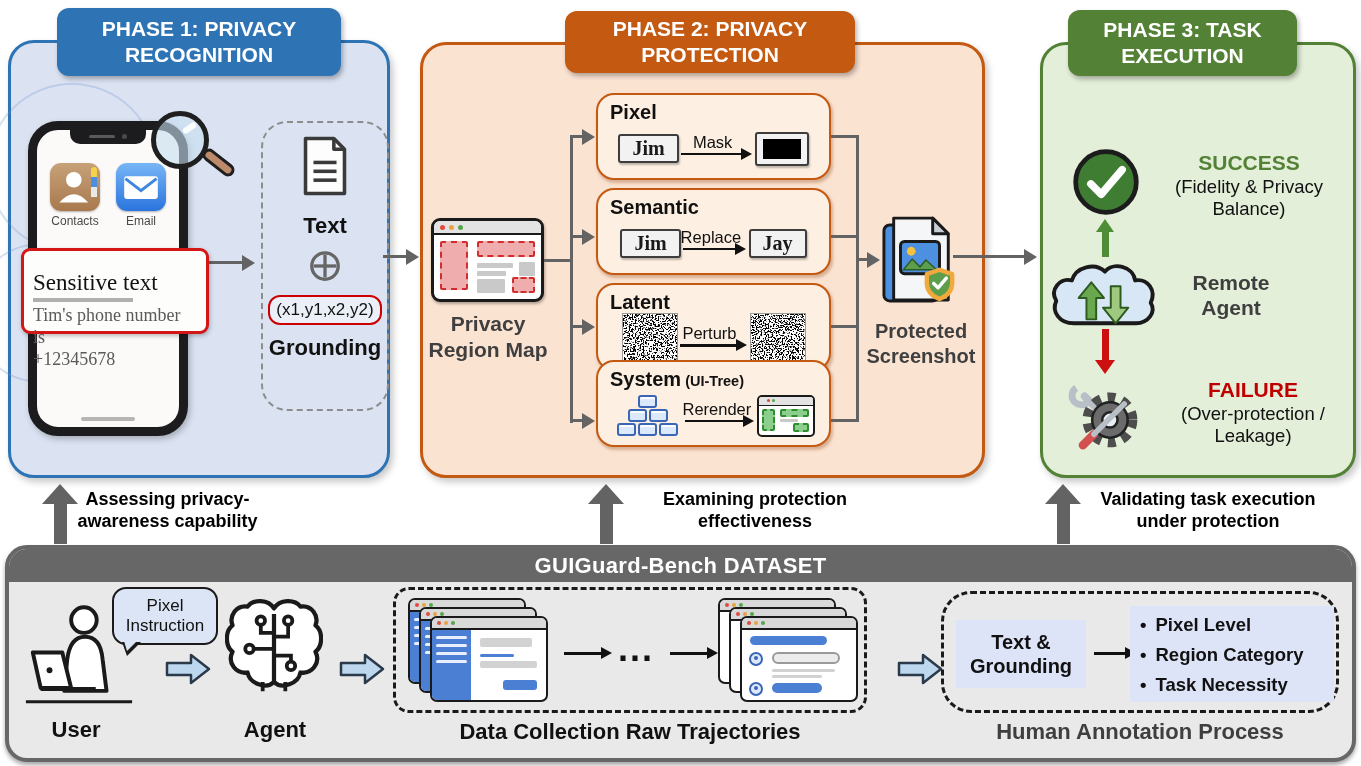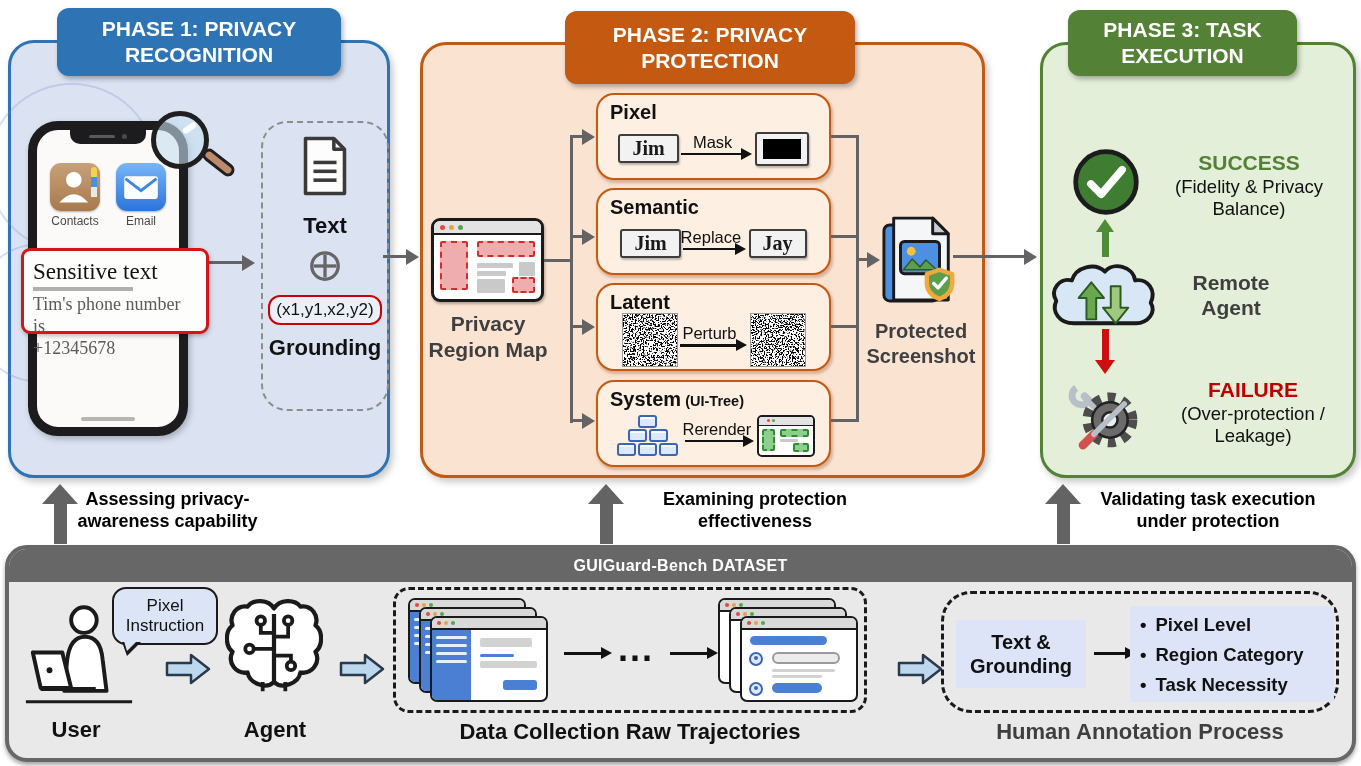--- a/index.html
+++ b/index.html
@@ -8,21 +8,21 @@
 
   
   .panel { position:absolute; border-radius:26px; box-shadow:3px 4px 7px rgba(0,0,0,.22); }
   .panel1 { left:8px; top:40px; width:382px; height:438px; background:#dbe3f3; border:3px solid #2e74b5; }
   .panel2 { left:420px; top:42px; width:565px; height:436px; background:#fbe3d2; border:3px solid #c45911; }
   .panel3 { left:1040px; top:42px; width:316px; height:436px; background:#e3efd9; border:3px solid #538135; }
   .phead { position:absolute; color:#fff; font-weight:bold; font-size:21px; line-height:1.22; text-align:center;
            display:flex; align-items:center; justify-content:center; border-radius:12px; z-index:6; padding:4px 10px;
            box-shadow:2px 3px 5px rgba(0,0,0,.3); }
   .phead1 { left:57px; top:8px; width:284px; height:68px; background:#2e74b5; }
-  .phead2 { left:565px; top:11px; width:290px; height:73px; background:#c45911; }
+  .phead2 { left:565px; top:11px; width:290px; height:62px; background:#c45911; }
   .phead3 { left:1068px; top:10px; width:229px; height:66px; background:#538135; }
 
   
   .hline { position:absolute; height:3px; background:#636363; }
   .hline::after { content:""; position:absolute; right:-12px; top:50%; transform:translateY(-50%);
     border-left:13px solid #636363; border-top:8px solid transparent; border-bottom:8px solid transparent; }
   .gline { position:absolute; background:#636363; }
   .kline { position:absolute; height:2.5px; background:#111; }
   .kline::after { content:""; position:absolute; right:-10px; top:50%; transform:translateY(-50%);
     border-left:11px solid #111; border-top:6.5px solid transparent; border-bottom:6.5px solid transparent; }
@@ -46,21 +46,21 @@
   .ic-contacts .stripes i { display:block; height:10px; }
   .ic-email { left:79px; top:33px; background:linear-gradient(#77b6f5,#2a74dd); }
   .applabel { position:absolute; top:84px; width:60px; text-align:center; font-size:12px; color:#4a4a4a; }
   .lens { position:absolute; left:140px; top:68px; width:58px; height:58px; border:5px solid #1f1f1f; border-radius:50%;
           background:rgba(198,221,240,.6); z-index:3; }
   .lens::after { content:""; position:absolute; right:7px; top:9px; width:15px; height:6px; background:rgba(255,255,255,.9);
           border-radius:3px; transform:rotate(-35deg); }
   .lens-handle { position:absolute; left:189px; top:113px; width:37px; height:13px; background:#bd8a6b; border:3px solid #1f1f1f;
           border-radius:7px; transform:rotate(38deg); z-index:2; }
   .sensbox { position:absolute; left:10px; top:205px; width:188px; height:86px; background:#fdfdfc; border:3.5px solid #d41616;
-          border-radius:9px; padding:8px 9px; z-index:4; box-shadow:1px 2px 4px rgba(0,0,0,.25);
+          border-radius:9px; padding:19px 9px; z-index:4; box-shadow:1px 2px 4px rgba(0,0,0,.25);
           font-family:"Liberation Serif",serif; }
   .sensbox .t { font-size:23px; color:#111; line-height:1.12; }
   .sensbox .dv { width:100px; height:4px; background:#b0b0b0; margin:2px 0 3px; }
   .sensbox .b { font-size:18px; color:#5a5a5a; line-height:1.22; }
   .dashcol { position:absolute; left:250px; top:78px; width:128px; height:290px; border:2.5px dashed #8c8c8c; border-radius:26px;
           display:flex; flex-direction:column; align-items:center; padding-top:12px; gap:0; }
   .doc-ic { margin-bottom:16px; }
   .tlabel { font-weight:bold; font-size:22px; color:#111; }
   .oplus { margin:10px 0 12px; }
   .coordbox { border:2.5px solid #cc0000; border-radius:12px; padding:3px 6px; font-size:17px; color:#111; background:rgba(255,255,255,.45); }
@@ -104,21 +104,21 @@
   .minivert { position:absolute; width:20px; }
   .ga-head { width:0; margin:0 auto; border-left:9px solid transparent; border-right:9px solid transparent; border-bottom:13px solid #4e8c35; }
   .ga-shaft { width:7px; height:26px; background:#4e8c35; margin:-1px auto 0; }
   .ra-shaft { width:7px; height:32px; background:#cc1010; margin:0 auto; }
   .ra-head { width:0; margin:-1px auto 0; border-left:10px solid transparent; border-right:10px solid transparent; border-top:14px solid #cc1010; }
 
   
   .dataset { position:absolute; left:5px; top:545px; width:1351px; height:217px; background:#e9e9e9;
              border:4px solid #676767; border-radius:22px; overflow:hidden; box-shadow:0 3px 4px rgba(0,0,0,.35); }
   .dhead { height:33px; background:#676767; display:flex; align-items:center; justify-content:center;
-           color:#fff; font-weight:bold; font-size:16px; letter-spacing:.3px; }
+           color:#fff; font-weight:bold; font-size:22px; letter-spacing:.3px; }
   .dlabel { position:absolute; font-weight:bold; font-size:22px; text-align:center; color:#111; }
   .bubble { position:absolute; left:103px; top:38px; width:106px; height:58px; background:#dbe5f5; border:2.5px solid #1a1a1a;
             border-radius:14px; display:flex; align-items:center; justify-content:center; text-align:center;
             font-size:17px; line-height:1.15; color:#111; z-index:2; }
   .bubble .tail1 { position:absolute; left:8px; bottom:-13px; width:0; border-left:5px solid transparent; border-right:14px solid transparent; border-top:14px solid #1a1a1a; }
   .bubble .tail2 { position:absolute; left:10px; bottom:-8px; width:0; border-left:3px solid transparent; border-right:10px solid transparent; border-top:10px solid #dbe5f5; }
   .dashbox { position:absolute; border:3px dashed #1a1a1a; border-radius:16px; }
   .annotbox { border-radius:30px; }
   .bluecard { position:absolute; background:#dde4f8; display:flex; align-items:center; justify-content:center;
               text-align:center; font-weight:bold; font-size:20px; line-height:1.2; color:#111; }
@@ -290,21 +290,21 @@
           <feTurbulence type="fractalNoise" baseFrequency="0.7" numOctaves="2" seed="9"></feTurbulence>
           <feColorMatrix type="matrix" values="0 0 0 0 0  0 0 0 0 0  0 0 0 0 0  8 8 8 0 -12"></feColorMatrix>
         </filter>
             </defs>
             <rect width="54" height="52" filter="url(#nzB)"></rect>
           </svg>
       </span>
     </div>
   </div>
 
-  <div class="mbox" style="top:335px;height:87px;">
+  <div class="mbox" style="top:315px;height:87px;">
     <div class="mt"><span>System</span><span class="sfx"> (UI-Tree)</span></div>
     <div class="mrow">
       <span class="pyramid">
         <span class="blkrow">
             <span class="blk"></span>
           </span>
         <span class="blkrow">
             <span class="blk"></span>
             <span class="blk"></span>
           </span>

